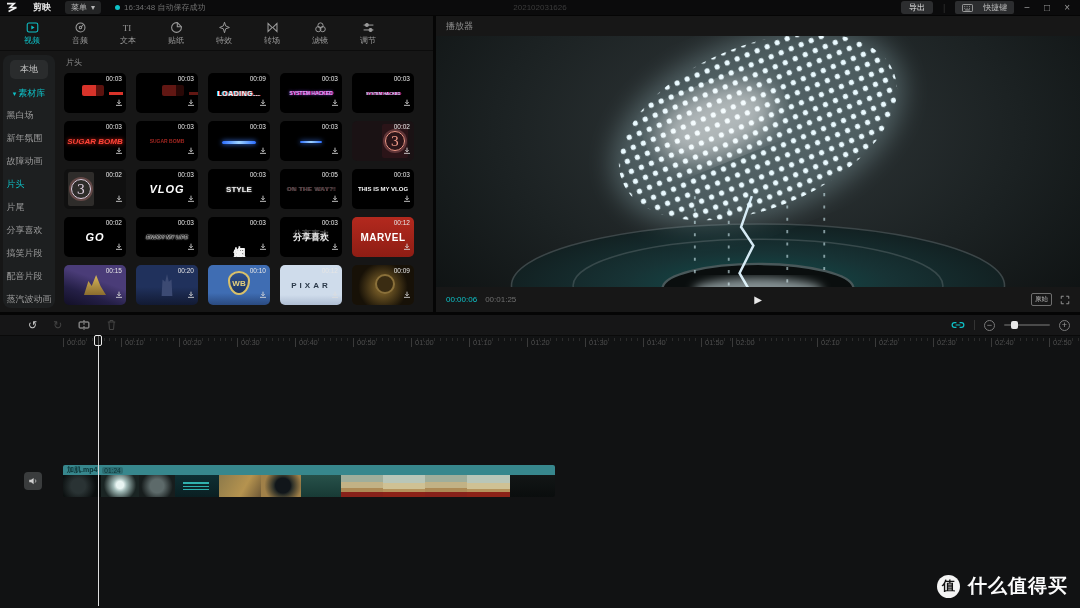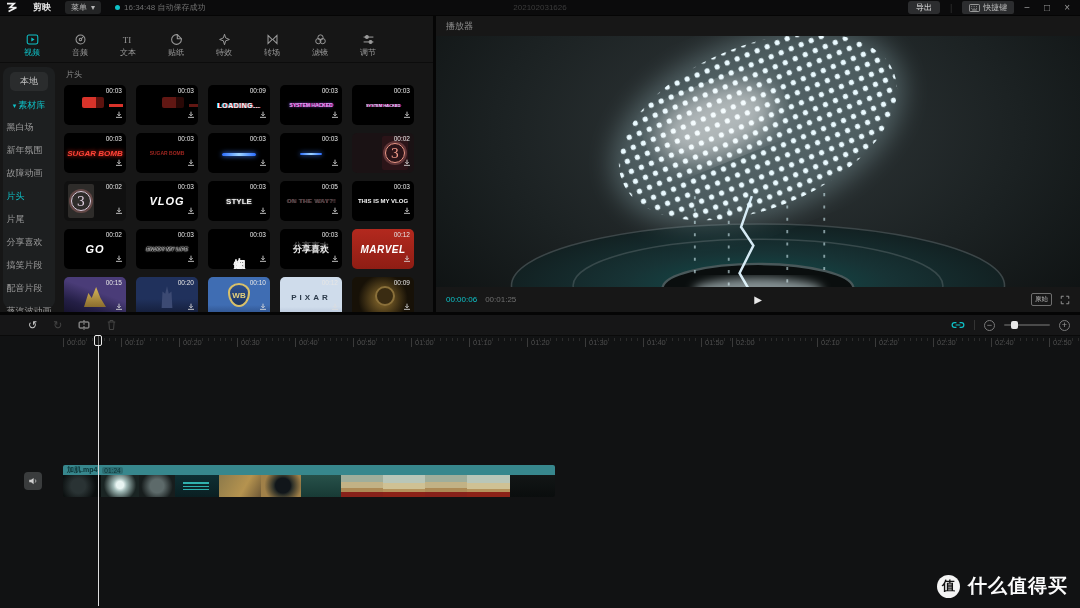--- a/index.html
+++ b/index.html
@@ -13,32 +13,32 @@
   .logo { display:flex; align-items:center; gap:3px; }
   .logo svg { display:block; }
   .app-name { font-size:9px; color:#e8e8e8; font-weight:bold; }
   .menu-pill { background:#232425; border-radius:3px; font-size:8px; color:#b5b5b5; padding:1px 6px; display:flex; gap:4px; align-items:center; }
   .save-status { display:flex; align-items:center; gap:4px; font-size:8px; color:#6f6f6f; }
   .save-dot { width:5px; height:5px; border-radius:50%; background:#0ec1c7; }
   .proj-title { position:absolute; left:50%; transform:translateX(-50%); font-size:8px; color:#3c3c3c; }
   .tb-right { margin-left:auto; display:flex; align-items:center; gap:10px; }
   .export-btn { background:#2c2d2f; border-radius:3px; padding:1px 8px; font-size:8px; color:#e3e3e3; }
   .tb-sep { color:#333; font-size:9px; }
-  .shortcut-btn { background:#2c2d2f; border-radius:2px; padding:1px 7px; font-size:8px; color:#bdbdbd; display:flex; align-items:center; gap:3px; }
+  .shortcut-btn { background:#2c2d2f; border-radius:2px; padding:1px 7px; font-size:8px; color:#bdbdbd; display:flex; align-items:center; gap:10px; }
   .win-ctl { display:flex; align-items:center; gap:14px; font-size:10px; color:#9a9a9a; margin-right:4px; }
 
   
   .main { display:flex; gap:3px; height:296px; margin-top:1px; }
   .panel-left { width:433px; background:#161616; display:flex; flex-direction:column; }
   .panel-center { flex:1; background:#3b82f6; display:flex; flex-direction:column; }
   .panel-right { width:221px; background:#131313; display:flex; align-items:center; justify-content:center; }
 
   
   .tabbar { display:flex; gap:4px; padding:3px 8px 2px 10px; border-bottom:1px solid #0c0c0c; }
-  .tab { width:44px; display:flex; flex-direction:column; align-items:center; gap:1px; padding:2px 0; color:#9a9a9a; cursor:pointer;margin-top:12px; }
+  .tab { width:44px; display:flex; flex-direction:column; align-items:center; gap:1px; padding:2px 0; color:#9a9a9a; cursor:pointer; }
   .tab .lbl { font-size:8px; }
   .tab.active { color:#0ec1c7; }
   .tab svg { display:block; }
 
   .left-body { display:flex; flex:1; overflow:hidden; }
   .sidebar { width:58px; padding:4px 3px; }
   .sidebar-inner { background:#1d1f20; border-radius:8px; height:100%; padding:5px 0; display:flex; flex-direction:column; align-items:center; }
   .local-tab { border-radius:5px; background:#2a2c2d; color:#c7c7c7; font-size:9px; padding:3px 10px; margin-bottom:8px; }
   .lib-row { font-size:9px; color:#0ec1c7; display:flex; align-items:center; gap:2px; margin-bottom:4px; }
   .lib-caret { font-size:7px; }
@@ -69,21 +69,21 @@
   .s-countdown-gray { background:#101010; }
   .s-countdown-gray .t-label { width:26px; height:34px; left:4px; right:auto; top:3px; background:#2e2c2a; border-radius:2px; color:#dcd; font-size:13px; font-family:"DejaVu Serif",serif; }
   .s-text-italic .t-label { font-size:11px; font-weight:bold; font-style:italic; color:#fff; letter-spacing:1px; }
   .s-text-style .t-label { font-size:8px; font-weight:bold; color:#eee; text-shadow:0 0 2px #888; }
   .s-glitch-dim .t-label { font-size:6px; font-weight:bold; color:#4e4e52; text-shadow:1px 0 #633; letter-spacing:.5px; }
   .s-text-bold-sm .t-label { font-size:6px; font-weight:bold; color:#f4f4f4; }
   .s-text-outline-sm .t-label { font-size:5.5px; font-weight:bold; font-style:italic; color:#0a0a0a; text-shadow:0 0 1px #fff,0 0 1px #fff,0 0 2px #fff; }
   .s-brush-vertical .t-label { writing-mode:vertical-rl; font-size:12px; font-weight:bold; color:#f5f5f5; font-family:"DejaVu Serif",serif; }
   .s-glitch-double .t-label { font-size:9px; font-weight:bold; color:#e8e8e8; text-shadow:0 -3px 0 rgba(160,160,160,.45); }
   .s-marvel { background:linear-gradient(#b3291e,#8e1d14); }
-  .s-marvel .t-label { font-size:10px; font-weight:bold; color:#fff; letter-spacing:.5px;font-style:italic; }
+  .s-marvel .t-label { font-size:10px; font-weight:bold; color:#fff; letter-spacing:.5px; }
   .s-fox { background:linear-gradient(200deg,#4a3c78 0 40%,#241f46 70%,#120f26); }
   .s-fox::after { content:""; position:absolute; left:20px; top:10px; width:22px; height:20px; background:linear-gradient(#d8b75a,#8a6c2e); clip-path:polygon(0 100%,20% 30%,35% 55%,55% 0,75% 55%,100% 100%); }
   .s-disney { background:linear-gradient(#20315c 0 55%,#121a33); }
   .s-disney::after { content:""; position:absolute; left:22px; top:9px; width:18px; height:22px; background:#3c4a73; clip-path:polygon(50% 0,60% 35%,75% 25%,80% 100%,20% 100%,25% 25%,40% 35%); }
   .s-wb { background:linear-gradient(#3f6db3 0 70%,#2a4a80); }
   .s-wb .t-label { width:22px; height:24px; left:20px; right:auto; top:6px; background:linear-gradient(#2d4f8e,#1c3563); border:2px solid #d8c06a; border-radius:50% 50% 50% 50%/40% 40% 60% 60%; color:#e3cf7d; font-size:8px; font-weight:bold; }
   .s-pixar { background:linear-gradient(#cfdceb 0 75%,#aebdd2); }
   .s-pixar .t-label { color:#2c3a4a; font-size:8px; font-weight:bold; letter-spacing:3px;text-align:center; }
   .s-mgm { background:radial-gradient(circle at 50% 55%, #6b5323 0 20%, #171107 65%); }
   .s-mgm::after { content:""; position:absolute; left:23px; top:9px; width:16px; height:16px; border:2px solid #8a703a; border-radius:50%; background:#3a2c12; }

